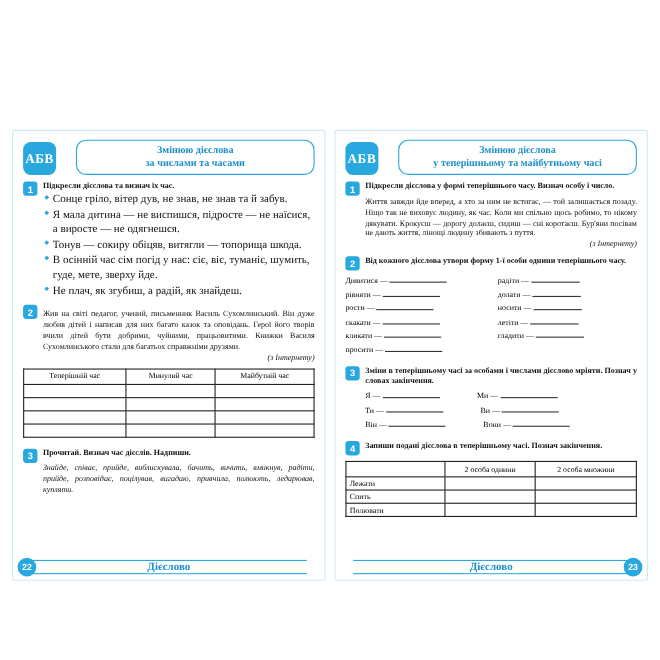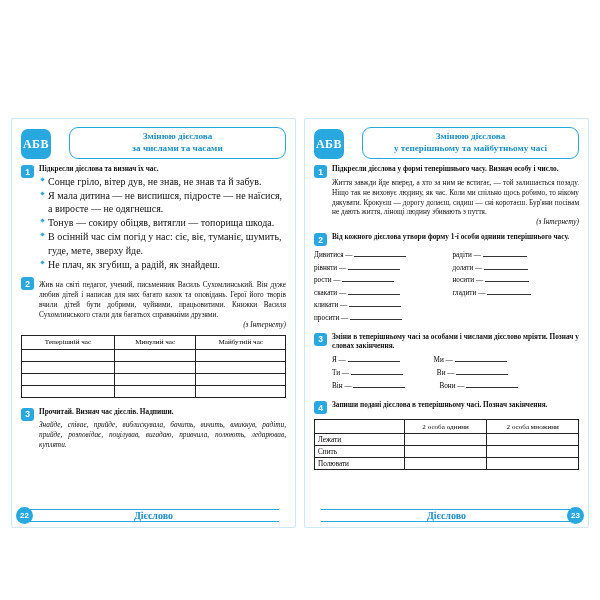--- a/index.html
+++ b/index.html
@@ -326,20 +326,21 @@
           <div class="fill-row"><span>рівняти —</span> <span class="dash-line w-long"></span></div>
           <div class="fill-row"><span>рости —</span> <span class="dash-line w-long"></span></div>
           <div class="fill-row"><span>скакати —</span> <span class="dash-line w-long"></span></div>
           <div class="fill-row"><span>кликати —</span> <span class="dash-line w-long"></span></div>
           <div class="fill-row"><span>просити —</span> <span class="dash-line w-long"></span></div>
         </div>
         <div class="fill-col">
           <div class="fill-row"><span>радіти —</span> <span class="dash-line w-mid"></span></div>
           <div class="fill-row"><span>долати —</span> <span class="dash-line w-mid"></span></div>
           <div class="fill-row"><span>носити —</span> <span class="dash-line w-mid"></span></div>
+          <div class="fill-row"><span>летіти —</span> <span class="dash-line w-mid"></span></div>
           <div class="fill-row"><span>гладити —</span> <span class="dash-line w-mid"></span></div>
         </div>
       </div>
 
       <div class="ex" style="margin-top:7px">
         <div class="num">3</div>
         <div class="ex-body">
           <div class="lead">Зміни в теперішньому часі за особами і числами дієслово мріяти. Познач у словах закінчення.</div>
         </div>
       </div>

